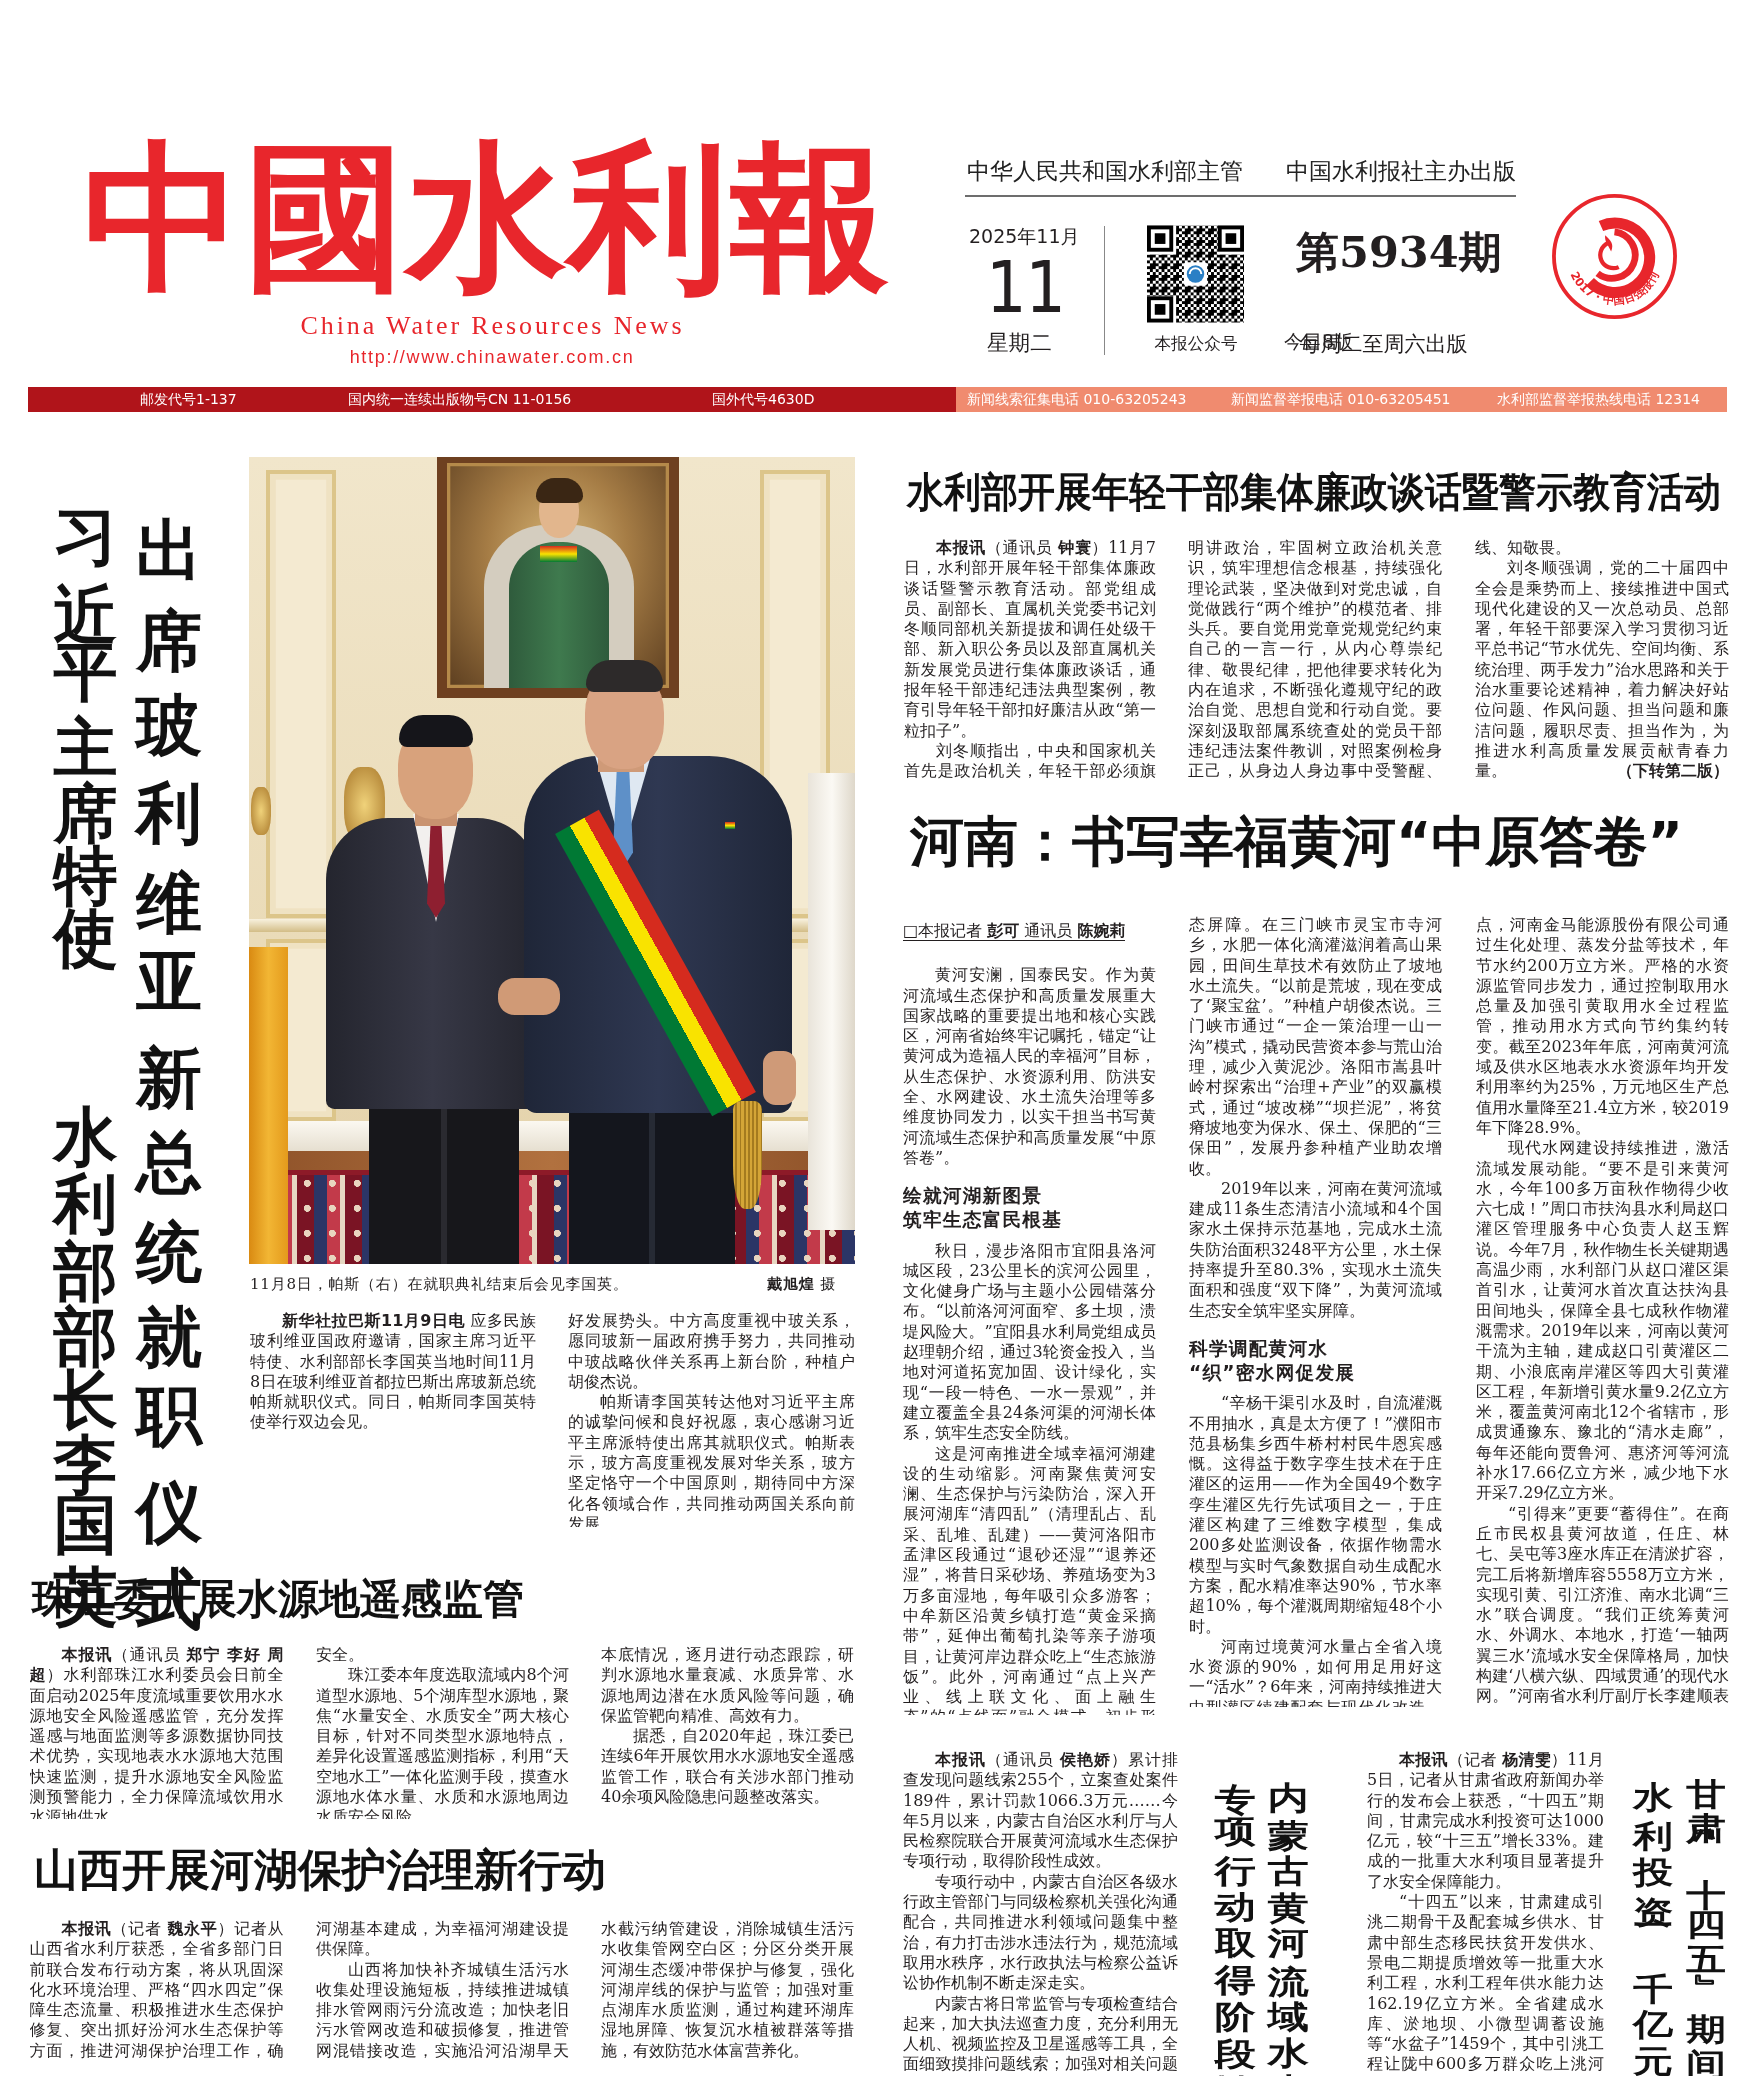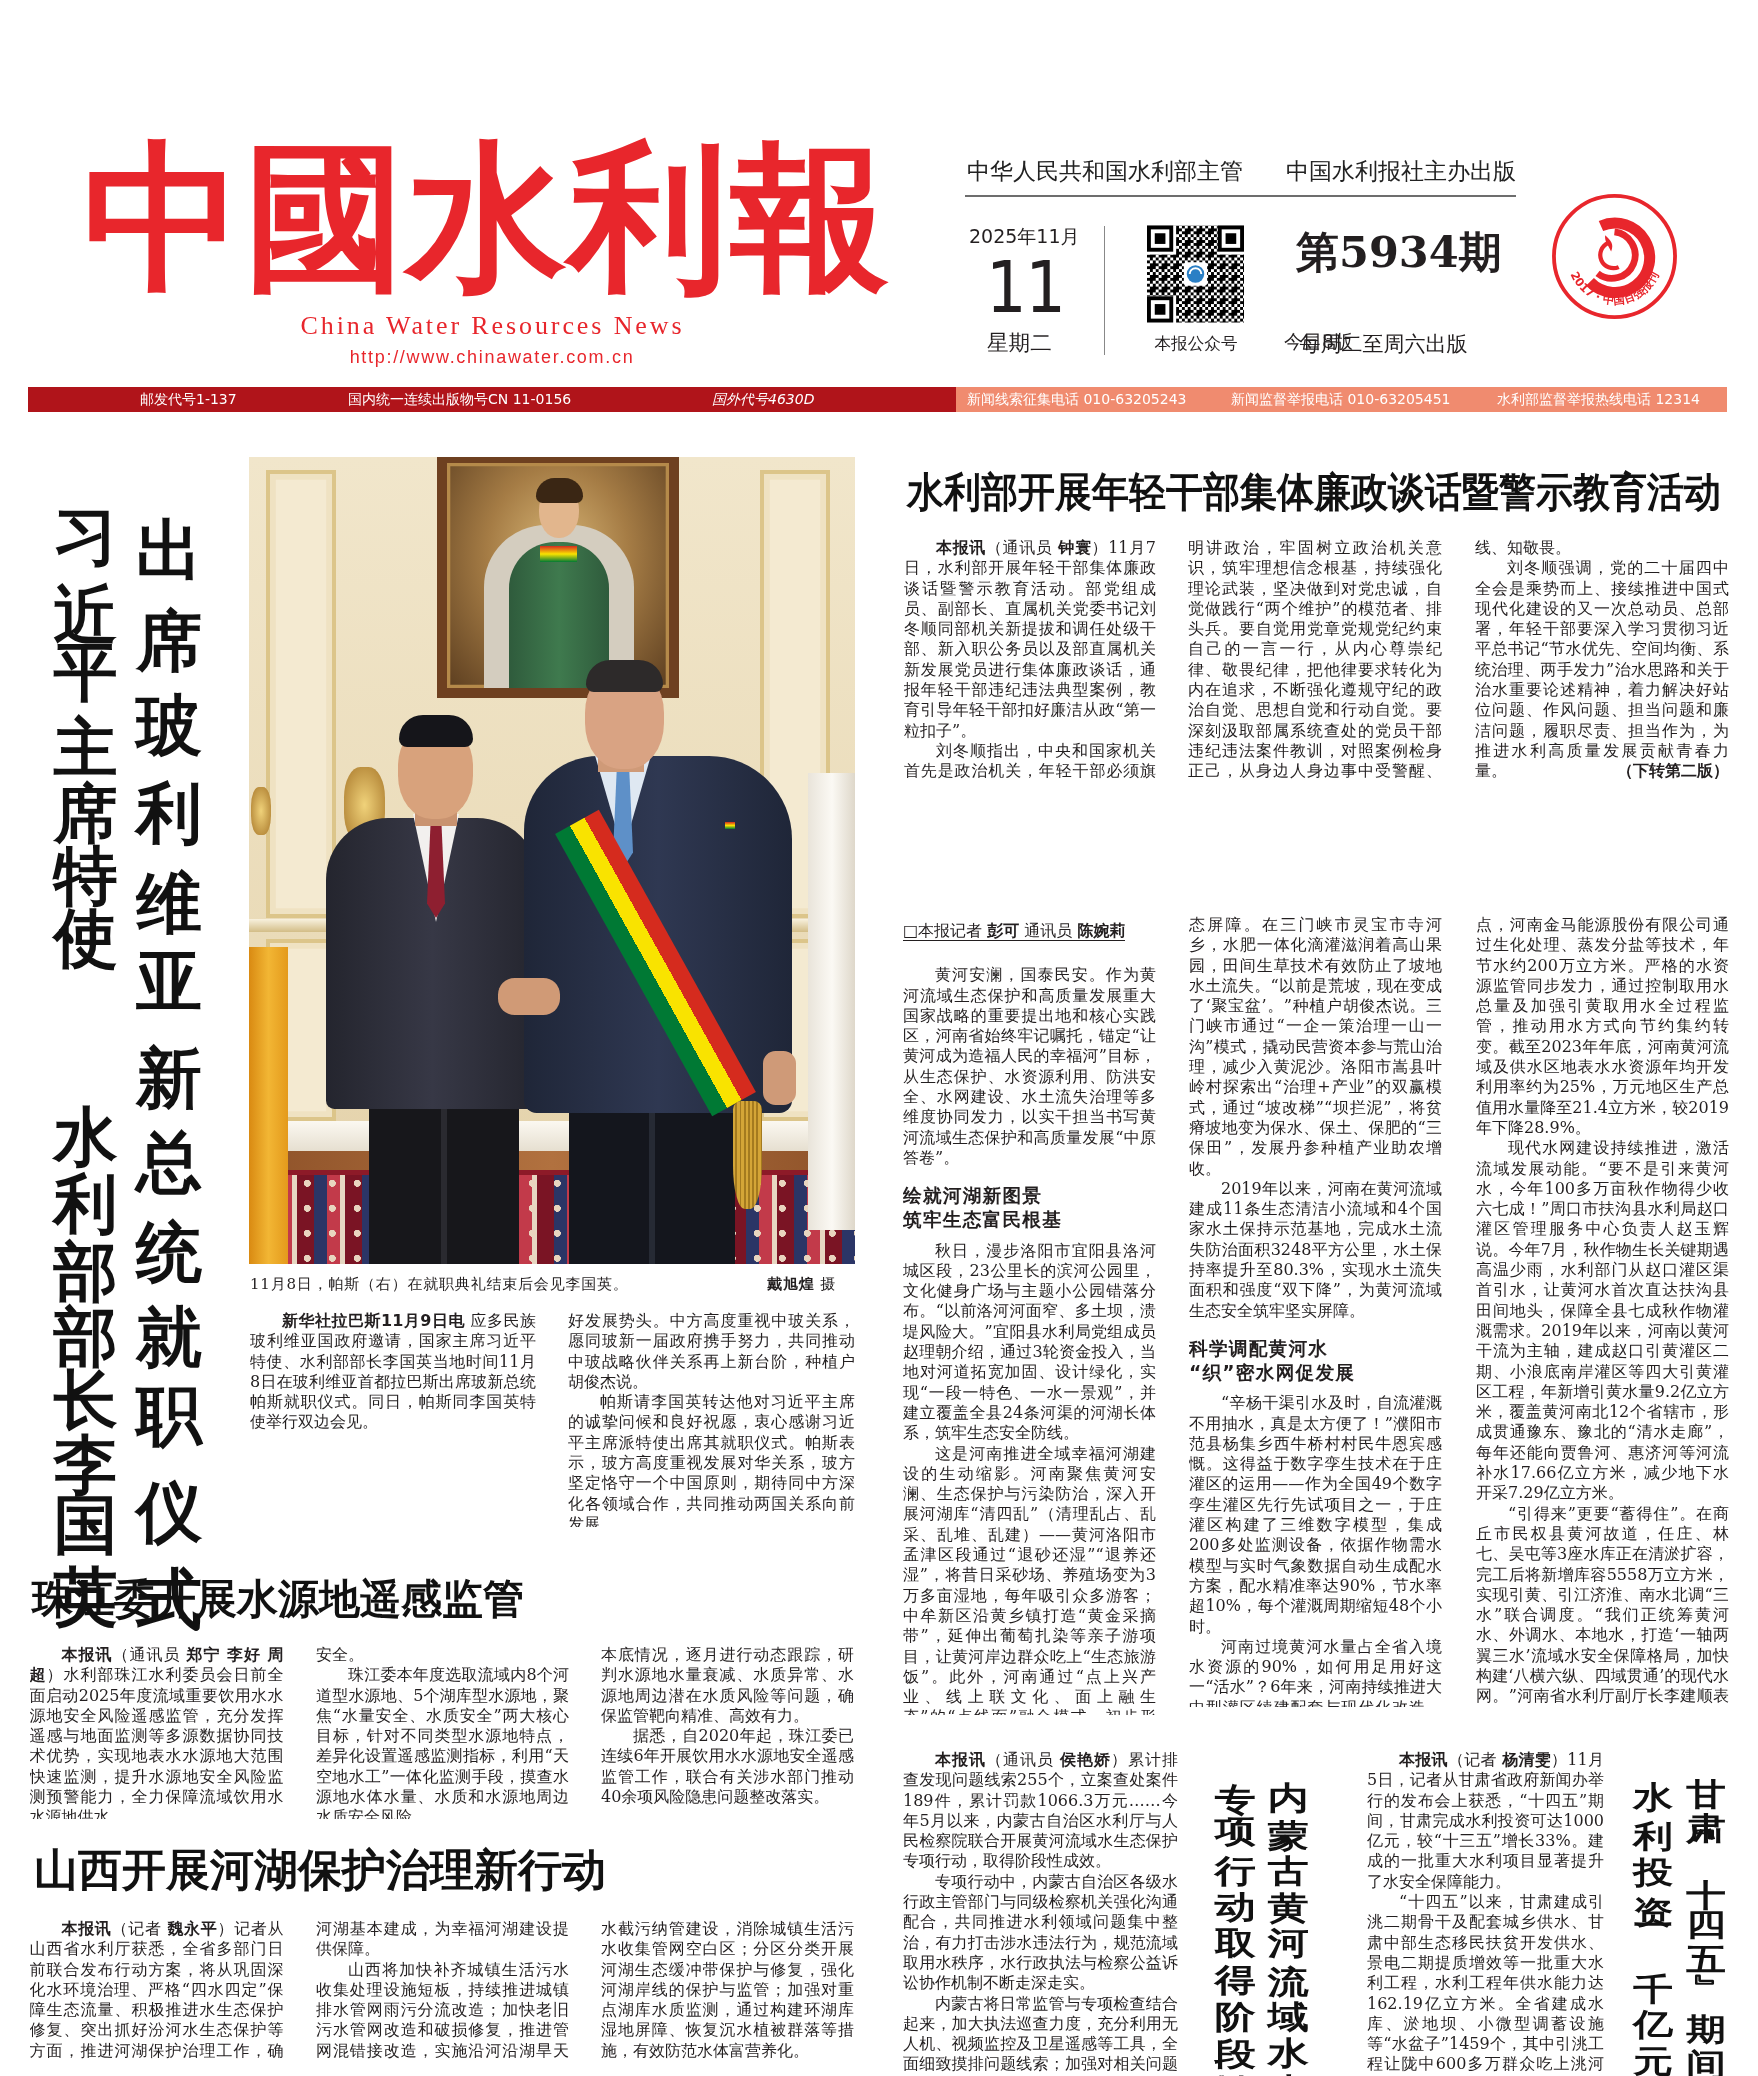--- a/index.html
+++ b/index.html
@@ -120,21 +120,21 @@
       <path d="M135 118 A30 30 0 1 0 160 175" fill="none" stroke="#e8262c" stroke-width="10"></path>
       <path d="M128 100 C140 112 150 120 142 138 C134 122 126 114 128 100 Z" fill="#e8262c"></path>
       <text font-size="27" font-weight="bold" fill="#e8262c" font-family="DejaVu Sans, sans-serif"><textPath href="#logoarc" startOffset="50%" text-anchor="middle">2017 · 中国百强报刊</textPath></text>
     </svg>
   </div>
 
   <div class="a bar-l"></div>
   <div class="a bar-r"></div>
   <div class="a bt sans" style="left:140px;">邮发代号1-137</div>
   <div class="a bt sans" style="left:348px;">国内统一连续出版物号CN 11-0156</div>
-  <div class="a bt sans" style="left:712px;font-style:italic;">国外代号4630D</div>
+  <div class="a bt sans" style="left:712px;">国外代号4630D</div>
   <div class="a bt sans" style="left:967px;">新闻线索征集电话 010-63205243</div>
   <div class="a bt sans" style="left:1231px;">新闻监督举报电话 010-63205451</div>
   <div class="a bt sans" style="left:1497px;">水利部监督举报热线电话 12314</div>
 
   <div class="vh sans" style="left:51px;top:463px;width:69px;height:1049px;font-size:64px;line-height:69px;">习近平主席特使、水利部部长李国英</div>
   <div class="vh sans" style="left:135px;top:463px;width:69px;height:1049px;font-size:66px;line-height:69px;">出席玻利维亚新总统就职仪式</div>
 
   <div class="a photo">
     <div class="panel" style="left:16.6px;top:12.5px;width:62px;height:440px;"></div>
     <div class="panel" style="left:16.6px;top:482px;width:62px;height:174px;"></div>
@@ -198,20 +198,21 @@
     <p>刘冬顺指出，中央和国家机关首先是政治机关，年轻干部必须旗帜鲜</p>
   </div>
   <div class="col" style="left:1188px;top:538px;width:254px;height:241px;">
     <p class="cont">明讲政治，牢固树立政治机关意识，筑牢理想信念根基，持续强化理论武装，坚决做到对党忠诚，自觉做践行“两个维护”的模范者、排头兵。要自觉用党章党规党纪约束自己的一言一行，从内心尊崇纪律、敬畏纪律，把他律要求转化为内在追求，不断强化遵规守纪的政治自觉、思想自觉和行动自觉。要深刻汲取部属系统查处的党员干部违纪违法案件教训，对照案例检身正己，从身边人身边事中受警醒、明底</p>
   </div>
   <div class="col" style="left:1475px;top:538px;width:254px;height:241px;">
     <p class="cont">线、知敬畏。</p>
     <p><span>刘冬顺强调，党的二十届四中全会是乘势而上、接续推进中国式现代化建设的又一次总动员、总部署，年轻干部要深入学习贯彻习近平总书记“节水优先、空间均衡、系统治理、两手发力”治水思路和关于治水重要论述精神，着力解决好站位问题、作风问题、担当问题和廉洁问题，履职尽责、担当作为，为推进水利高质量发展贡献青春力量。</span><span class="contmark">（下转第二版）</span></p>
   </div>
 
+  <div class="a hl" style="left:910px;top:814px;font-size:54px;line-height:56px;font-weight:900;">河南：书写幸福黄河“中原答卷”</div>
   <div class="col" style="left:903px;top:913px;width:253px;height:794px;margin-top:8px;">
     <p class="byline"><span class="u"><span>□本报记者 </span><span class="b">彭可</span><span> 通讯员 </span><span class="b">陈婉莉</span></span></p>
     <p style="margin-top:24px;">黄河安澜，国泰民安。作为黄河流域生态保护和高质量发展重大国家战略的重要提出地和核心实践区，河南省始终牢记嘱托，锚定“让黄河成为造福人民的幸福河”目标，从生态保护、水资源利用、防洪安全、水网建设、水土流失治理等多维度协同发力，以实干担当书写黄河流域生态保护和高质量发展“中原答卷”。</p>
     <div class="subhead">
         <div>绘就河湖新图景</div>
         <div>筑牢生态富民根基</div>
       </div>
     <p>秋日，漫步洛阳市宜阳县洛河城区段，23公里长的滨河公园里，文化健身广场与主题小公园错落分布。“以前洛河河面窄、多土坝，溃堤风险大。”宜阳县水利局党组成员赵理朝介绍，通过3轮资金投入，当地对河道拓宽加固、设计绿化，实现“一段一特色、一水一景观”，并建立覆盖全县24条河渠的河湖长体系，筑牢生态安全防线。</p>
     <p>这是河南推进全域幸福河湖建设的生动缩影。河南聚焦黄河安澜、生态保护与污染防治，深入开展河湖库“清四乱”（清理乱占、乱采、乱堆、乱建）——黄河洛阳市孟津区段通过“退砂还湿”“退养还湿”，将昔日采砂场、养殖场变为3万多亩湿地，每年吸引众多游客；中牟新区沿黄乡镇打造“黄金采摘带”，延伸出葡萄扎染等亲子游项目，让黄河岸边群众吃上“生态旅游饭”。此外，河南通过“点上兴产业、线上联文化、面上融生态”的“点线面”融合模式，初步形成“生态美、产业兴”的良性循环。</p>
 

